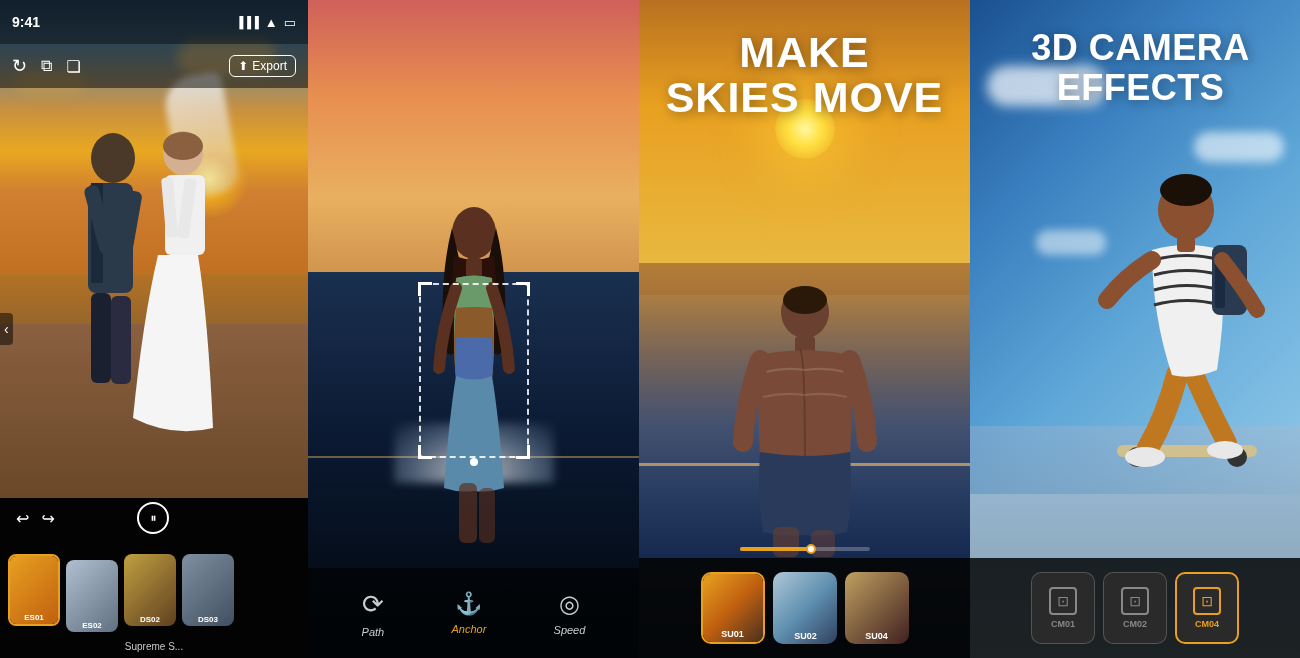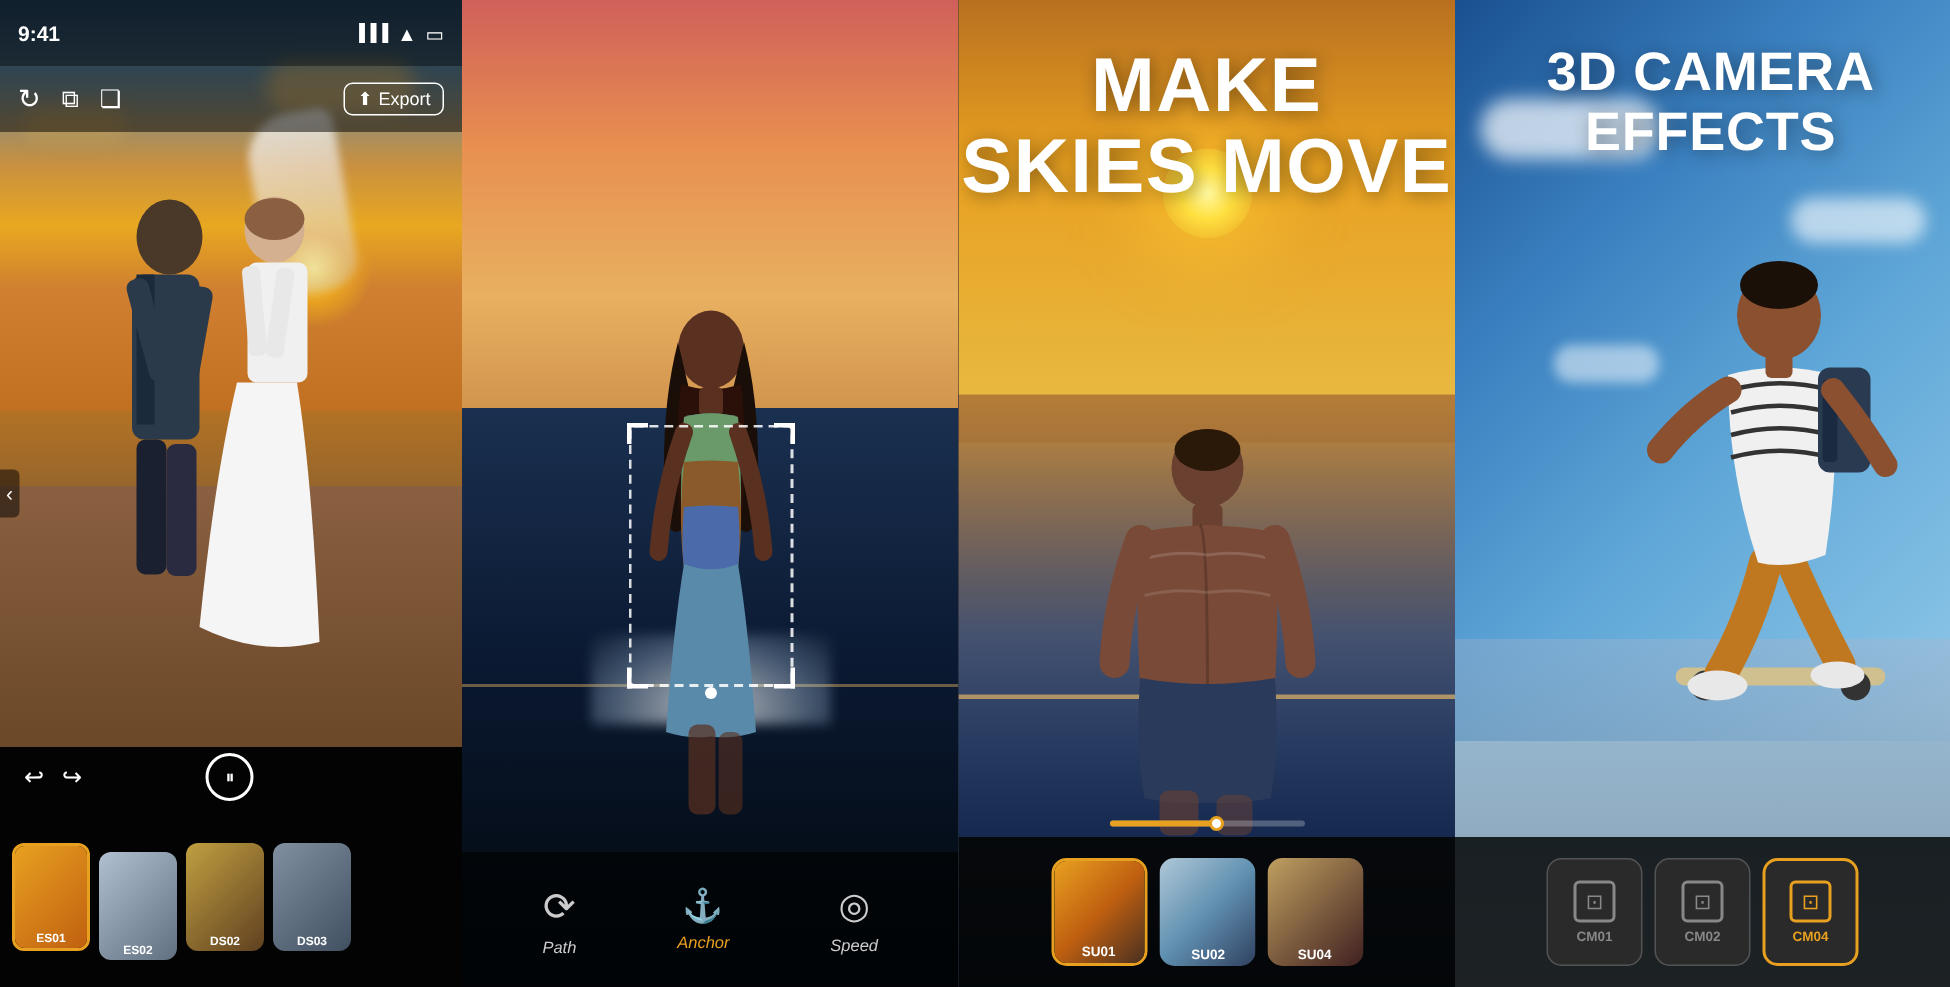--- a/index.html
+++ b/index.html
@@ -374,20 +374,21 @@
       </div>
       <div class="thumb-item t-ds02">
         <div style="width:100%;height:100%;background:linear-gradient(135deg,#c0a040,#604020);"></div>
         <span class="thumb-label">DS02</span>
       </div>
       <div class="thumb-item t-ds03">
         <div style="width:100%;height:100%;background:linear-gradient(135deg,#8090a0,#405060);"></div>
         <span class="thumb-label">DS03</span>
       </div>
     </div>
+    <div class="strip-label">Supreme S...</div>
   </div>
 </div>
 
 <div class="panel panel-2">
   <div class="panel-2-bg"></div>
 
   <div style="position:absolute;top:0;left:0;right:0;height:50%;background:linear-gradient(180deg,#d0605a 0%,#e89050 30%,#e8b060 60%,#c08040 100%);"></div>
 
   <div style="position:absolute;bottom:90px;left:0;right:0;height:45%;background:linear-gradient(180deg,#1a3050 0%,#0a1830 60%,#050e1a 100%);"></div>
 
@@ -451,21 +452,21 @@
 
   <div style="position:absolute;top:0;left:0;right:0;height:40%;background:linear-gradient(180deg,#b87020 0%,#e8a020 40%,#e8b840 100%);"></div>
 
   <div style="position:absolute;top:15%;left:50%;transform:translateX(-50%);width:60px;height:60px;background:radial-gradient(circle,#fff8a0 0%,#ffe040 40%,#e8a020 100%);border-radius:50%;box-shadow:0 0 40px 20px rgba(255,200,50,0.5);"></div>
 
   <div style="position:absolute;bottom:100px;left:0;right:0;height:40%;background:linear-gradient(180deg,rgba(180,140,80,0.4) 0%,rgba(60,80,120,0.8) 50%,rgba(20,40,80,0.95) 100%);"></div>
 
   <div style="position:absolute;bottom:192px;left:0;right:0;height:3px;background:rgba(255,200,100,0.6);"></div>
 
   <div style="position:absolute;top:30px;left:0;right:0;text-align:center;z-index:10;">
-    <div style="color:#fff;font-size:51px;font-weight:900;line-height:1.05;text-shadow:2px 2px 12px rgba(0,0,0,0.4);letter-spacing:1px;">
+    <div style="color:#fff;font-size:43px;font-weight:900;line-height:1.05;text-shadow:2px 2px 12px rgba(0,0,0,0.4);letter-spacing:1px;">
       <div>MAKE</div>
       <div>SKIES MOVE</div>
     </div>
   </div>
 
   <svg width="160" height="280" style="position:absolute;bottom:96px;left:50%;transform:translateX(-50%);z-index:3;" viewBox="0 0 160 280">
 
     <ellipse cx="80" cy="30" rx="24" ry="26" fill="#6a4030"></ellipse>
 
     <ellipse cx="80" cy="18" rx="22" ry="14" fill="#2a1808"></ellipse>

